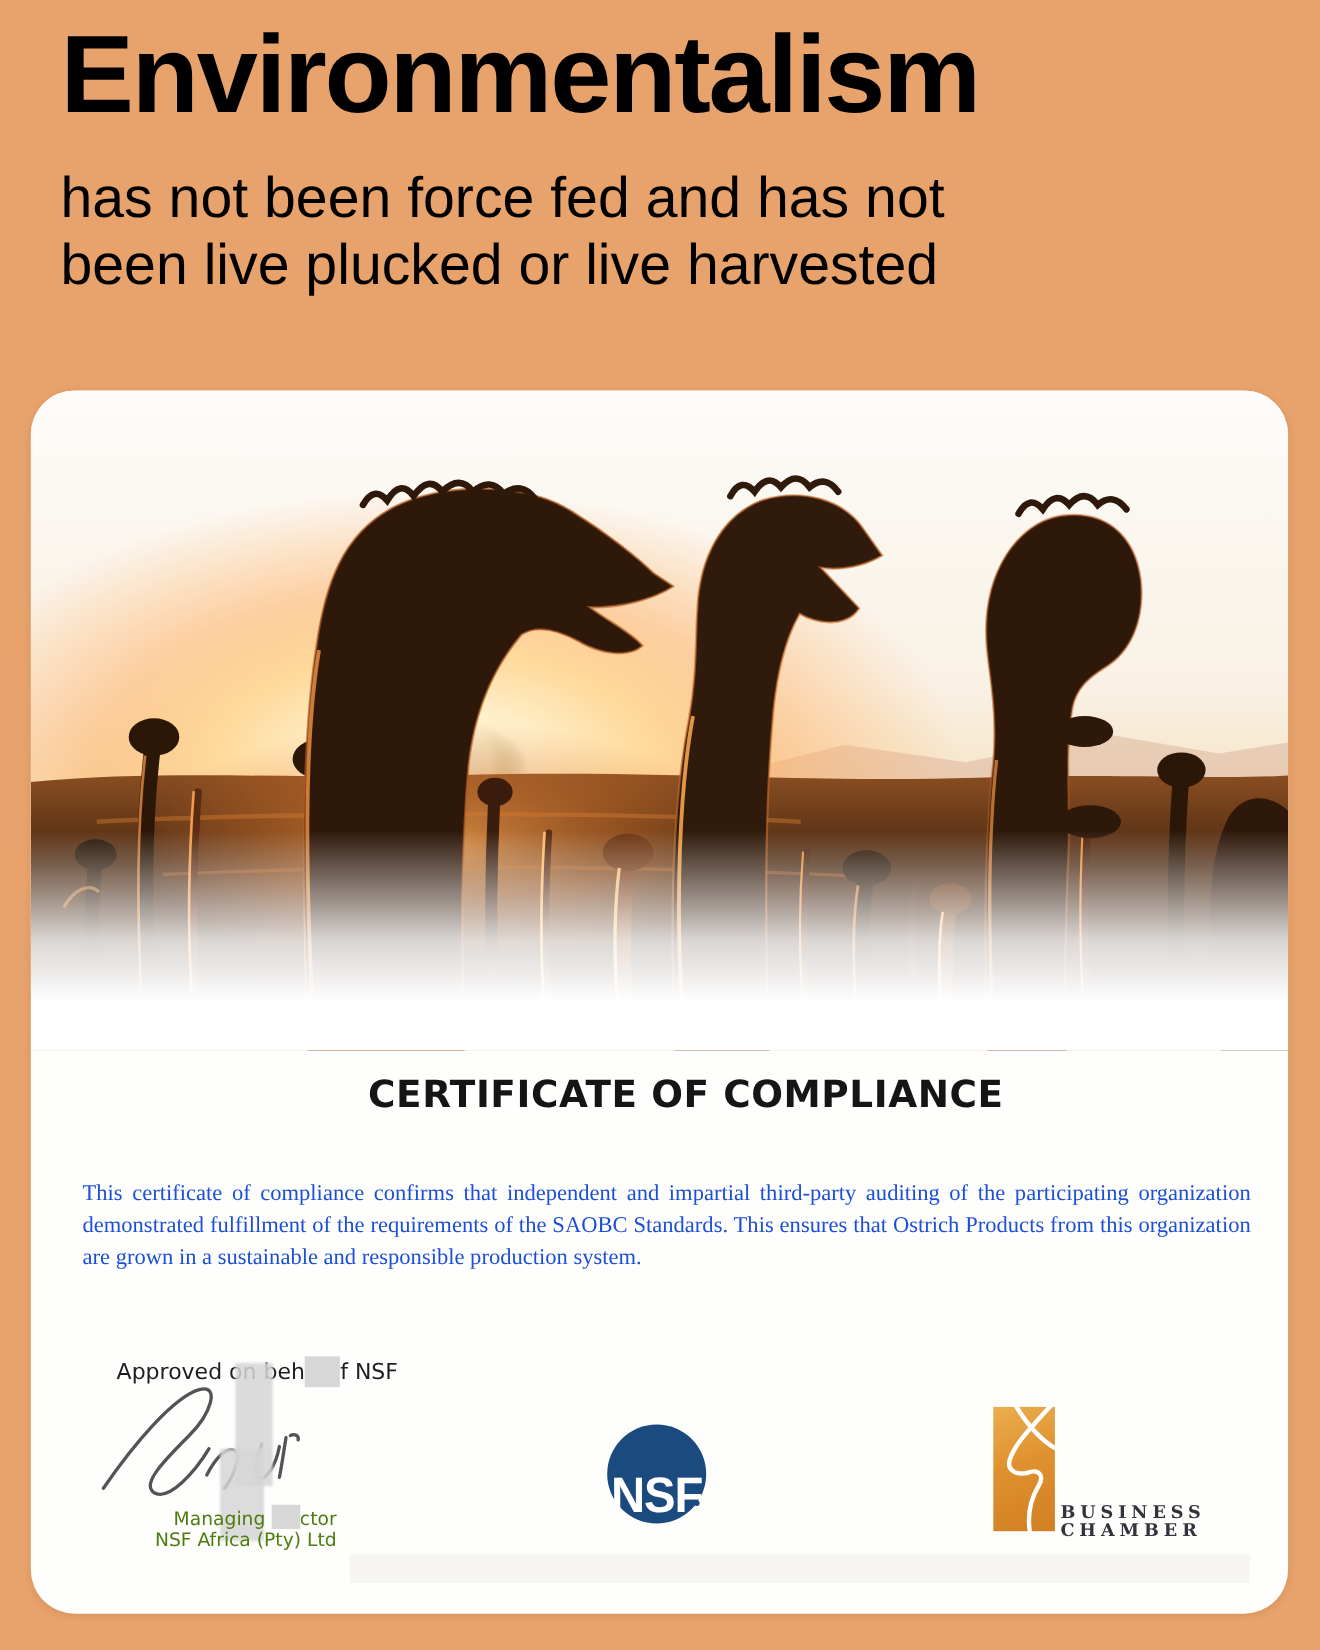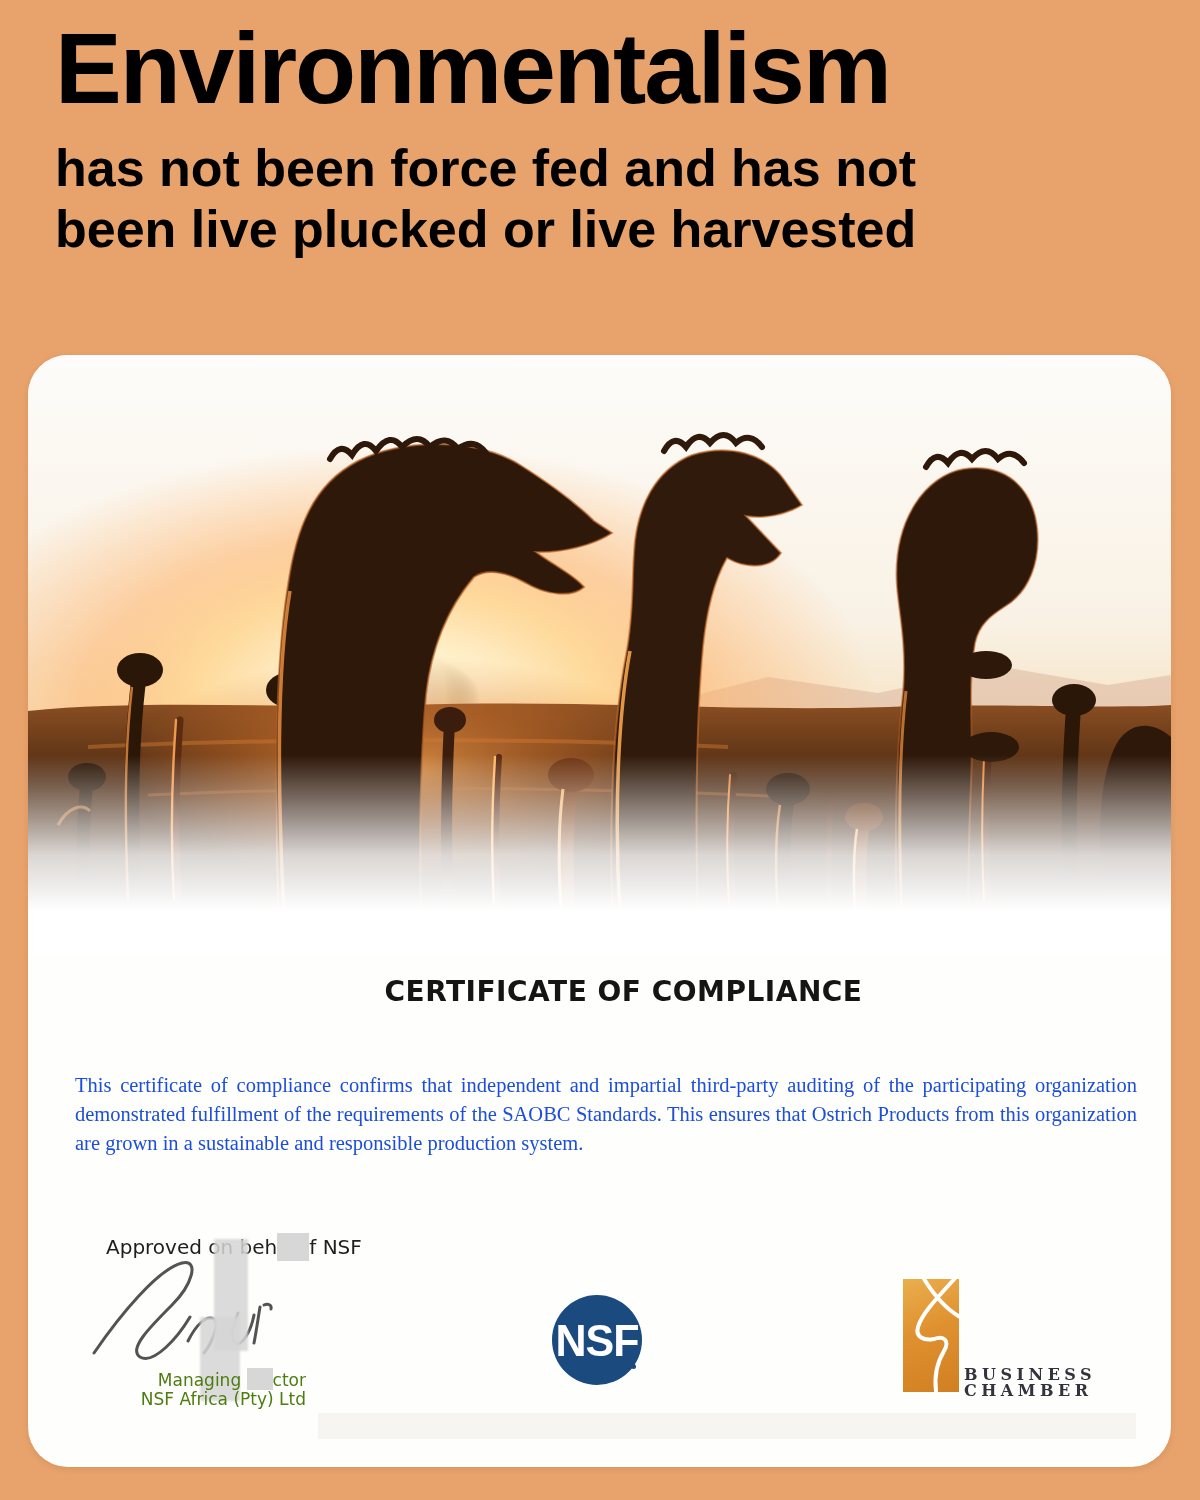--- a/index.html
+++ b/index.html
@@ -13,23 +13,23 @@
 
   
   .hero { position: absolute; left: 55px; top: 18px; width: 1110px; color: #000000; }
   .hero-title {
     font-size: 100px;
     font-weight: bold;
     letter-spacing: -2px;
     line-height: 1.0;
   }
   .hero-sub {
-    margin-top: 20px;
+    margin-top: 32px;
     font-size: 52px;
-    font-weight: bold;
+    font-weight: normal;
     line-height: 1.17;
     letter-spacing: 0px;
   }
 
   
   .card {
     position: absolute;
     left: 28px; top: 355px;
     width: 1143px; height: 1112px;
     background: #FEFEFD;
@@ -37,21 +37,21 @@
     overflow: hidden;
     box-shadow: 0 2px 6px rgba(120,70,20,0.15);
   }
 
   .photo { position: absolute; left: 0; top: 0; width: 1143px; height: 600px; }
 
   .cert-title {
     position: absolute; top: 620px; left: 0; width: 100%;
     text-align: center;
     font-family: "DejaVu Sans", sans-serif;
-    font-size: 28px; font-weight: 600;
+    font-size: 34px; font-weight: 600;
     letter-spacing: 0.5px;
     color: #151515;
     padding-left: 48px;
   }
 
   .cert-body {
     position: absolute; top: 716px; left: 47px; width: 1062px;
     font-family: Liberation Serif, serif;
     font-size: 20.5px; line-height: 1.42;
     text-align: justify;
@@ -87,21 +87,21 @@
     font-size: 17px; line-height: 1.12; color: #4d7c0f;
     white-space: nowrap;
   }
 
   
   .nsf-logo {
     position: absolute; left: 524px; top: 940px;
     width: 90px; height: 90px;
     background: #1B4A7E;
     border-radius: 50%;
-    display: flex; align-items: center; justify-content: center;
+    display: flex; align-items: flex-end; justify-content: center;
   }
   .nsf-logo .nsf-text {
     color: #FFFFFF;
     font-family: "Liberation Sans", sans-serif;
     font-weight: bold;
     font-size: 43px;
     letter-spacing: -1px;
     transform: scaleY(1.05);
   }
   .nsf-reg {

